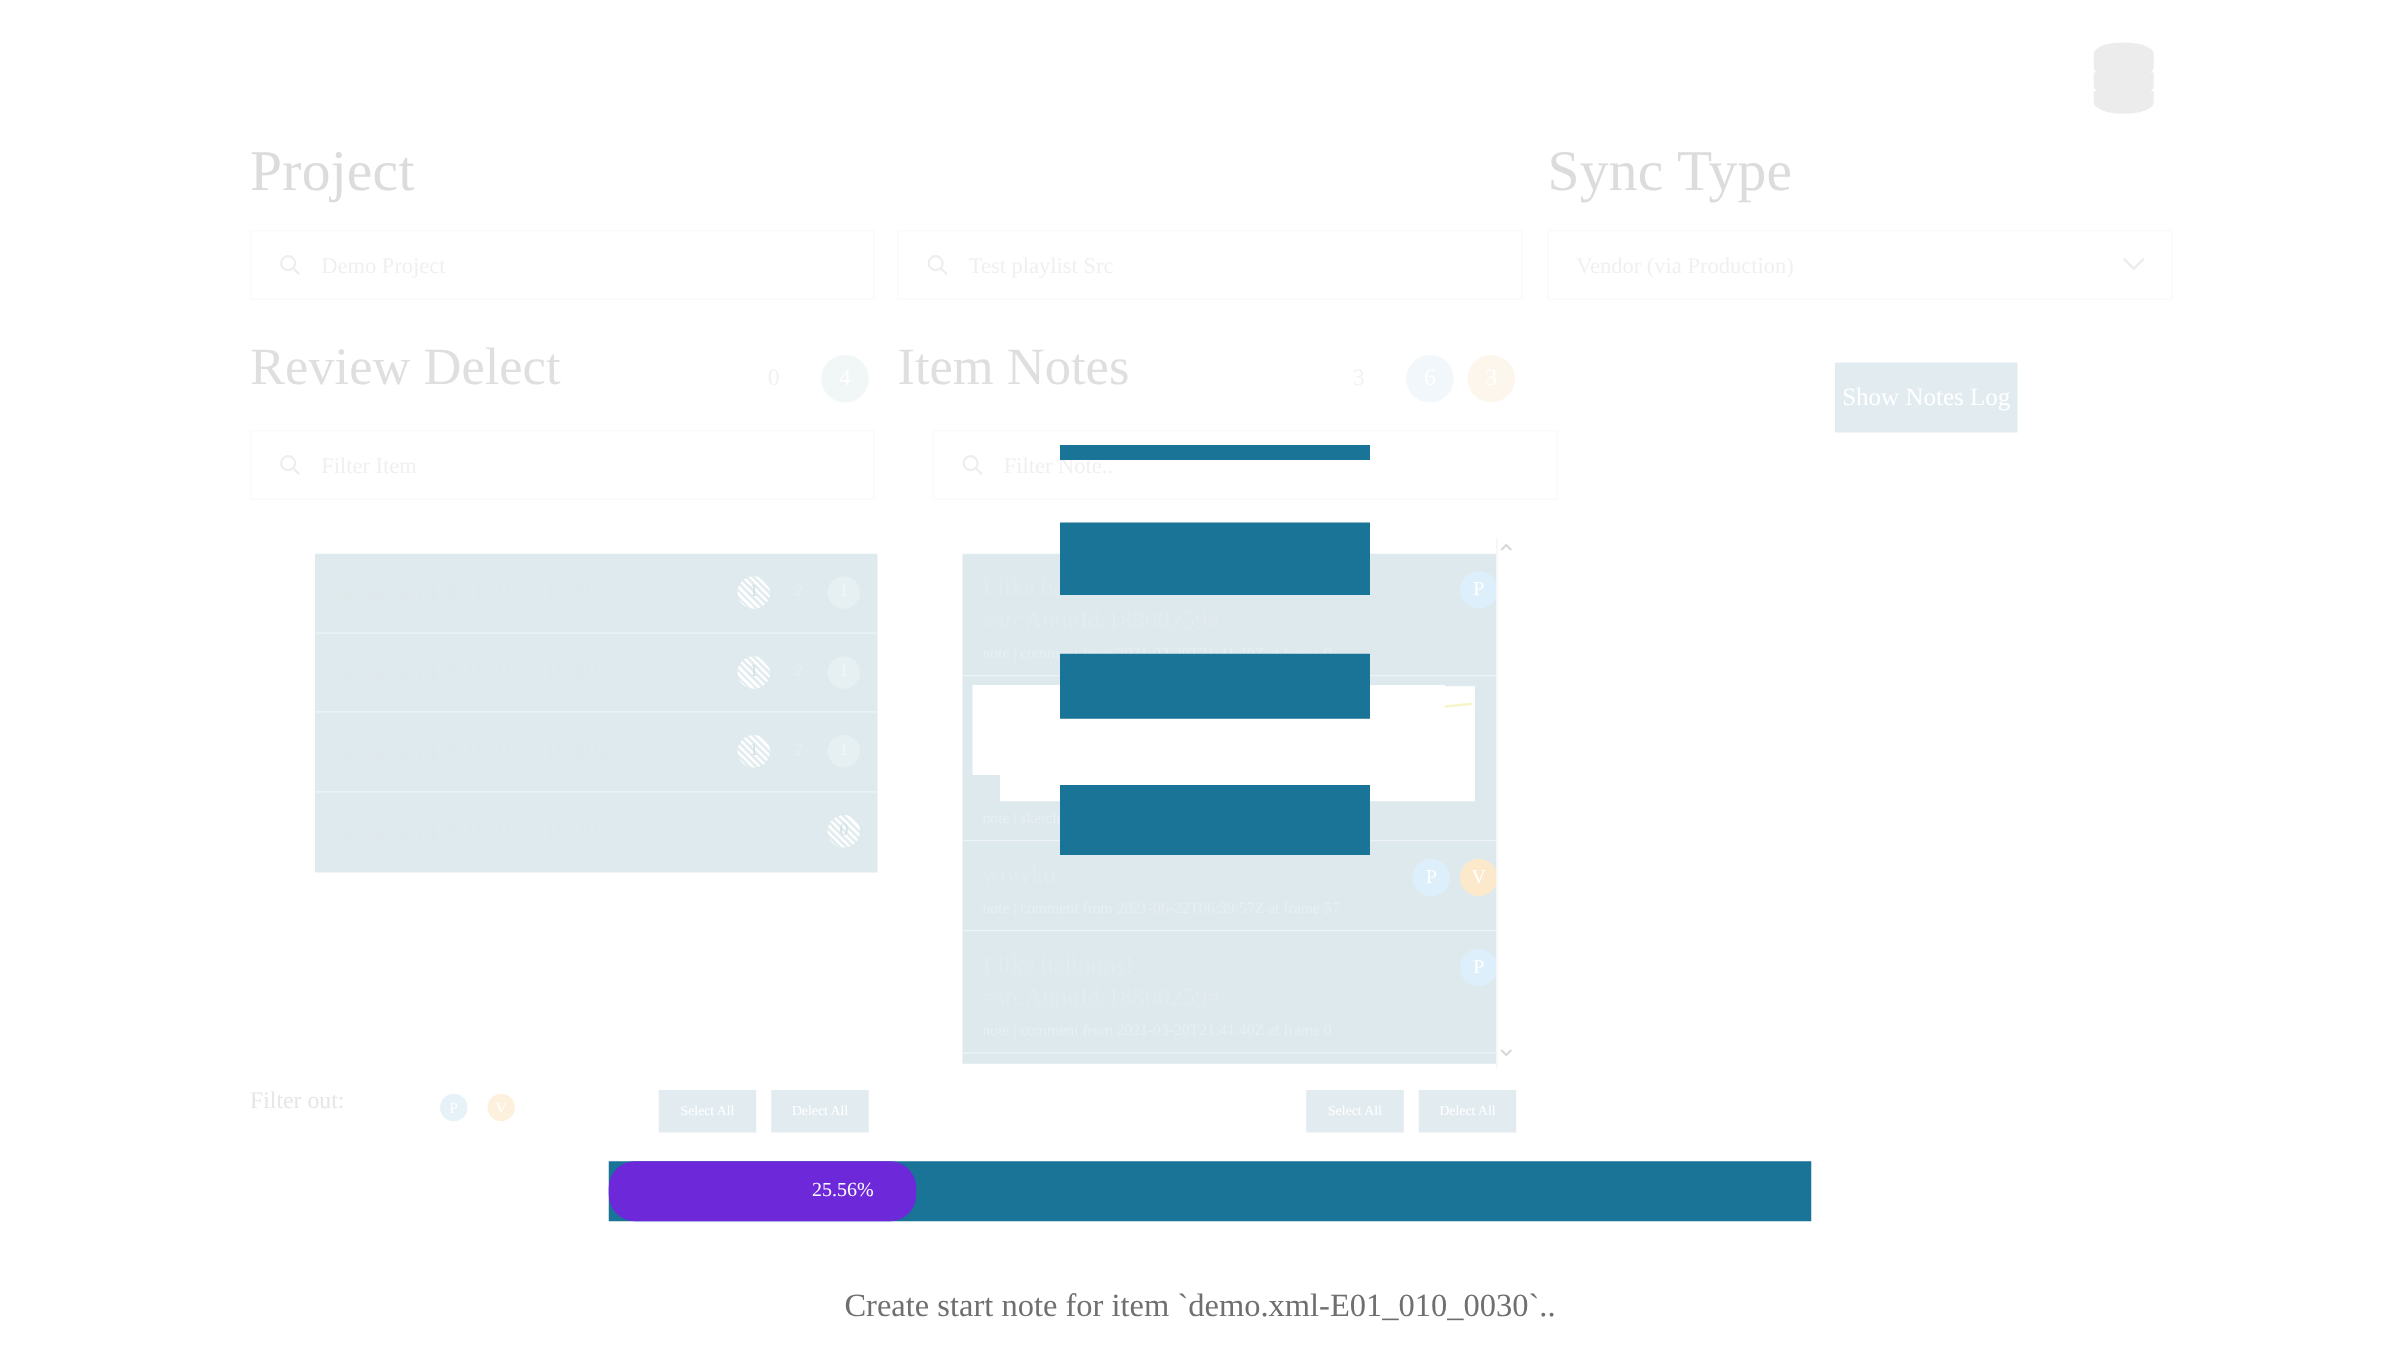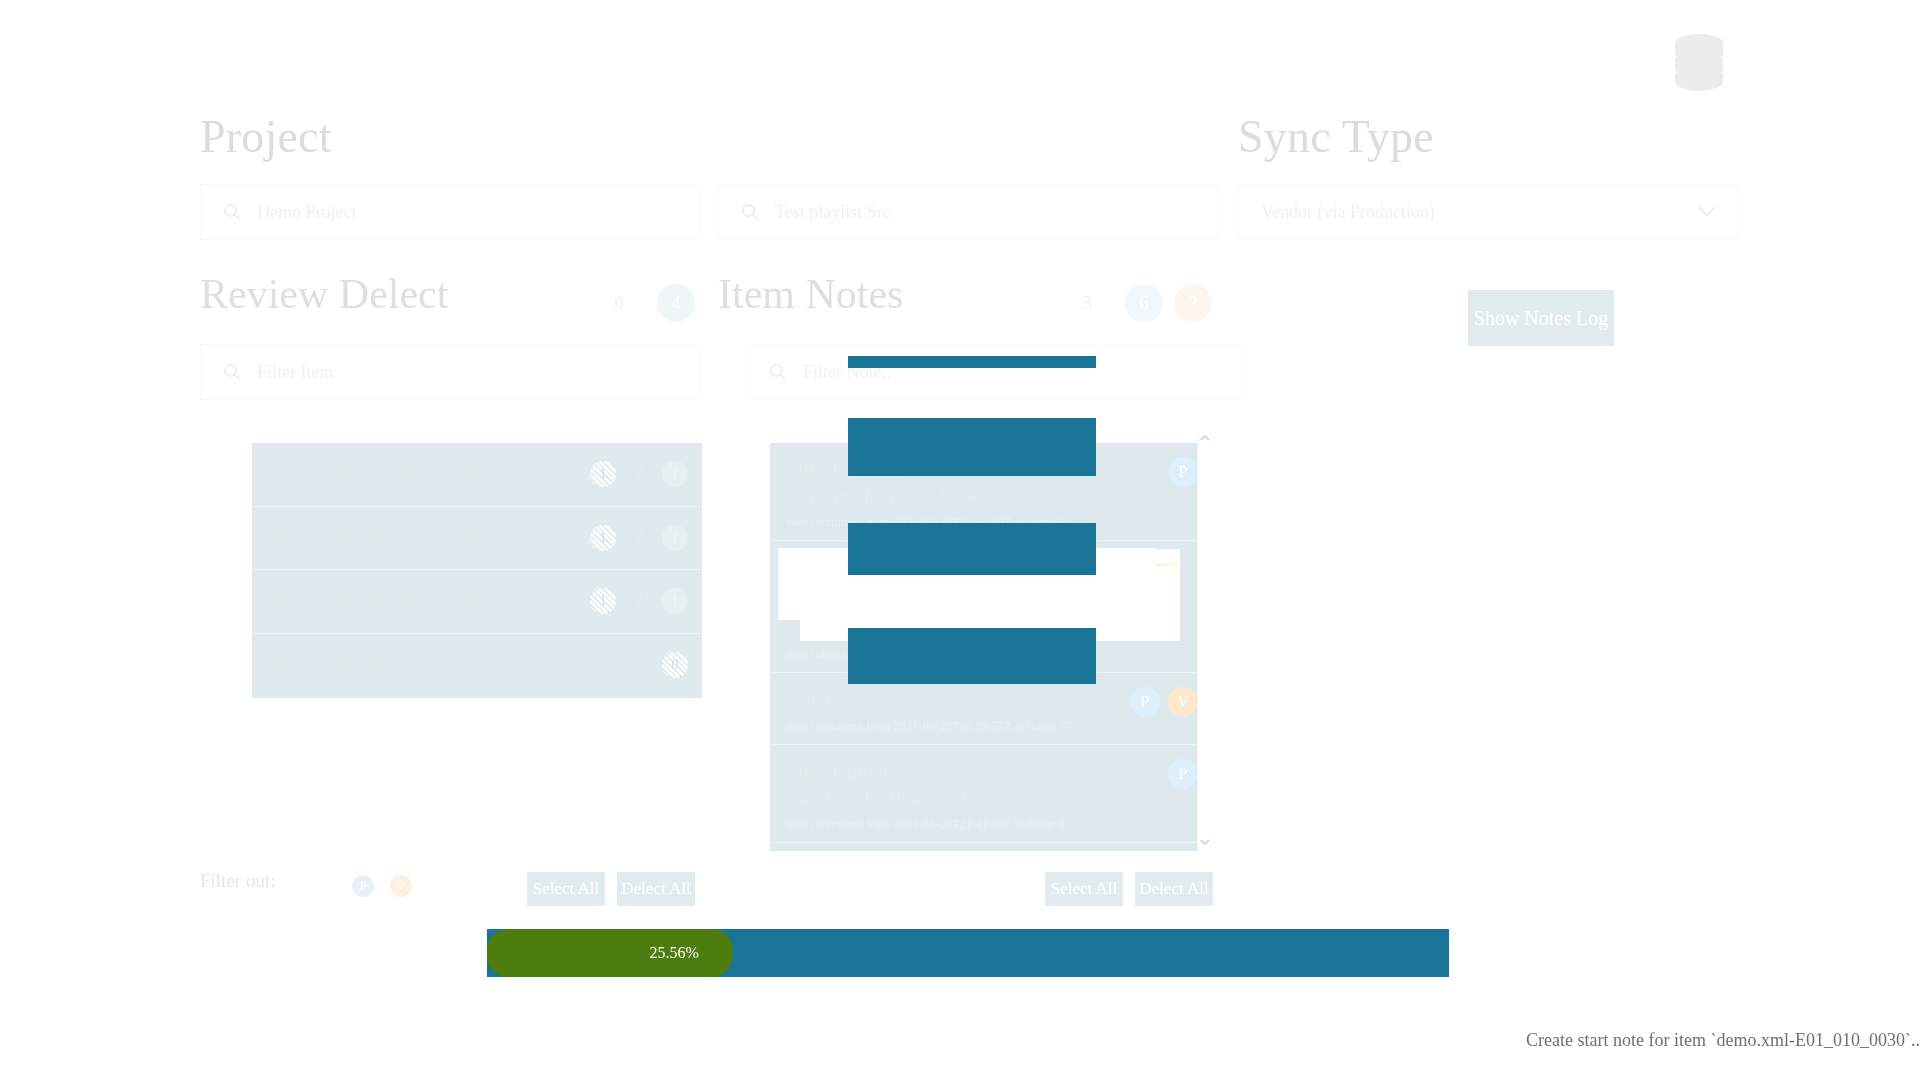--- a/index.html
+++ b/index.html
@@ -170,21 +170,21 @@
   .fo-b {
     width: 22px; height: 22px; border-radius: 50%;
     display: flex; align-items: center; justify-content: center;
     font-size: 12px; color: #ffffff;
   }
   .fo-b.p { background: #e6f2f8; }
   .fo-b.v { background: #fdf1de; }
 
   .sel-btn {
     position: absolute; height: 34px; border: none; cursor: pointer;
-    background: #e2ecf0; color: #ffffff; font-size: 17px; font-weight: 300;
+    background: #e2ecf0; color: #ffffff; font-size: 11px; font-weight: 300;
     font-family: inherit;
   }
   #sel-all-left   { left: 527px; top: 872px; width: 78px; }
   #desel-all-left { left: 617px; top: 872px; width: 78px; }
   #sel-all-right  { left: 1045px; top: 872px; width: 78px; }
   #desel-all-right{ left: 1135px; top: 872px; width: 78px; }
 
   
   #progress-wrap {
     position: absolute; left: 487px; top: 929px; width: 962px; height: 48px;
@@ -194,21 +194,21 @@
     height: 100%; background: #755a9c;
     display: flex; align-items: center; justify-content: flex-end;
   }
   #progress-label {
     color: #ffffff; font-size: 16px; font-weight: 400; margin-right: 34px;
   }
 
   
   #status-line {
     position: absolute; left: 0; top: 1030px; width: 1920px;
-    text-align: right; font-size: 18px; color: #6f6f6f; font-weight: 300;
+    text-align: center; font-size: 26px; color: #6f6f6f; font-weight: 300;
   }
 </style>
 </head>
 <body>
 
 <div id="app">
 
   <div class="db-icon">
     <svg viewBox="0 0 62 58" width="62" height="58">
       <ellipse cx="31" cy="10" rx="24" ry="9" fill="#ececec"></ellipse>
@@ -371,20 +371,20 @@
     <span class="fo-b p">P</span>
     <span class="fo-b v">V</span>
   </div>
 
   <button class="sel-btn" id="sel-all-left">Select All</button>
   <button class="sel-btn" id="desel-all-left">Delect All</button>
   <button class="sel-btn" id="sel-all-right">Select All</button>
   <button class="sel-btn" id="desel-all-right">Delect All</button>
 
   <div id="progress-wrap" style="background: rgb(26, 116, 152);">
-    <div id="progress-fill" style="width: 25.56%; background: #4d7c0f; border-radius: 21px;">
+    <div id="progress-fill" style="width: 25.56%; background: #6d28d9; border-radius: 21px;">
       <span id="progress-label">25.56%</span>
     </div>
   </div>
 
   <div id="status-line">Create start note for item `demo.xml-E01_010_0030`..</div>
 
 </div>
 
 </body></html>

